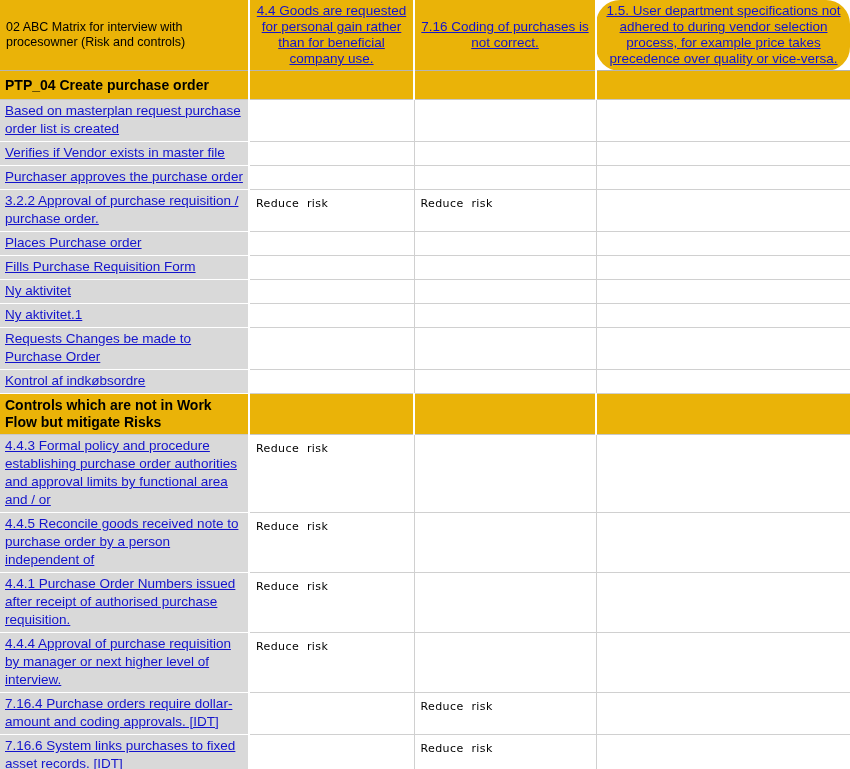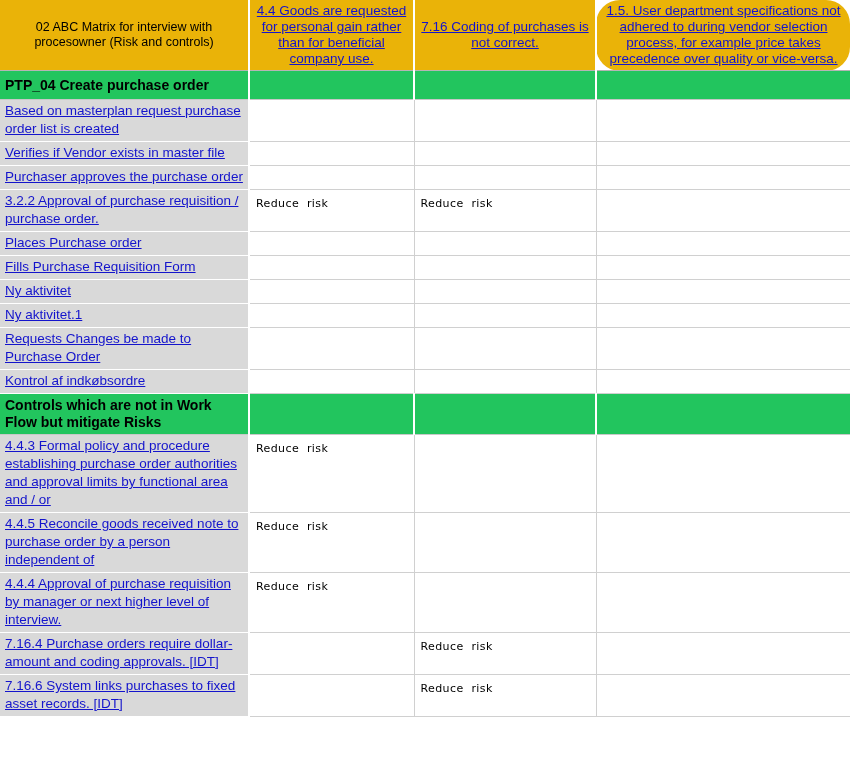--- a/index.html
+++ b/index.html
@@ -31,37 +31,36 @@
     background: #eab308;
     vertical-align: middle;
     padding: 3px 6px;
     height: 62px;
     border-right: 2px solid #ffffff;
     border-bottom: 1px solid #b5b5b5;
   }
   tr.header-row td:last-child { border-right: none; border-radius: 24px; }
 
   .hdr-title {
-    text-align: center;
     font-size: 12.5px;
     color: #000000;
     line-height: 15px;
   }
   .hdr-link {
     text-align: center;
     font-size: 13.5px;
     color: #1414cc;
     text-decoration: underline;
     line-height: 16px;
     display: block;
   }
 
   
   tr.section-row td {
-    background: #22c55e;
+    background: #eab308;
     border-right: 2px solid #ffffff;
     border-bottom: 1px solid #c8c8c8;
     border-top: 1px solid #c8c8c8;
     padding: 3px 5px;
     height: 22px;
     vertical-align: middle;
   }
   tr.section-row td:last-child { border-right: none; }
   .section-title {
     font-size: 14px;
@@ -236,20 +235,28 @@
       <tr>
         <td class="label-cell">
           <span class="label-link">4.4.5 Reconcile goods received note to purchase order by a person independent of</span>
         </td>
         <td class="data-cell"><span class="cellval">Reduce  risk</span></td>
         <td class="data-cell"><span class="cellval"></span></td>
         <td class="data-cell"><span class="cellval"></span></td>
       </tr>
       <tr>
         <td class="label-cell">
+          <span class="label-link">4.4.1 Purchase Order Numbers issued after receipt of authorised purchase requisition.</span>
+        </td>
+        <td class="data-cell"><span class="cellval">Reduce  risk</span></td>
+        <td class="data-cell"><span class="cellval"></span></td>
+        <td class="data-cell"><span class="cellval"></span></td>
+      </tr>
+      <tr>
+        <td class="label-cell">
           <span class="label-link">4.4.4 Approval of purchase requisition by manager or next higher level of interview.</span>
         </td>
         <td class="data-cell"><span class="cellval">Reduce  risk</span></td>
         <td class="data-cell"><span class="cellval"></span></td>
         <td class="data-cell"><span class="cellval"></span></td>
       </tr>
       <tr>
         <td class="label-cell">
           <span class="label-link">7.16.4 Purchase orders require dollar-amount and coding approvals. [IDT]</span>
         </td>

